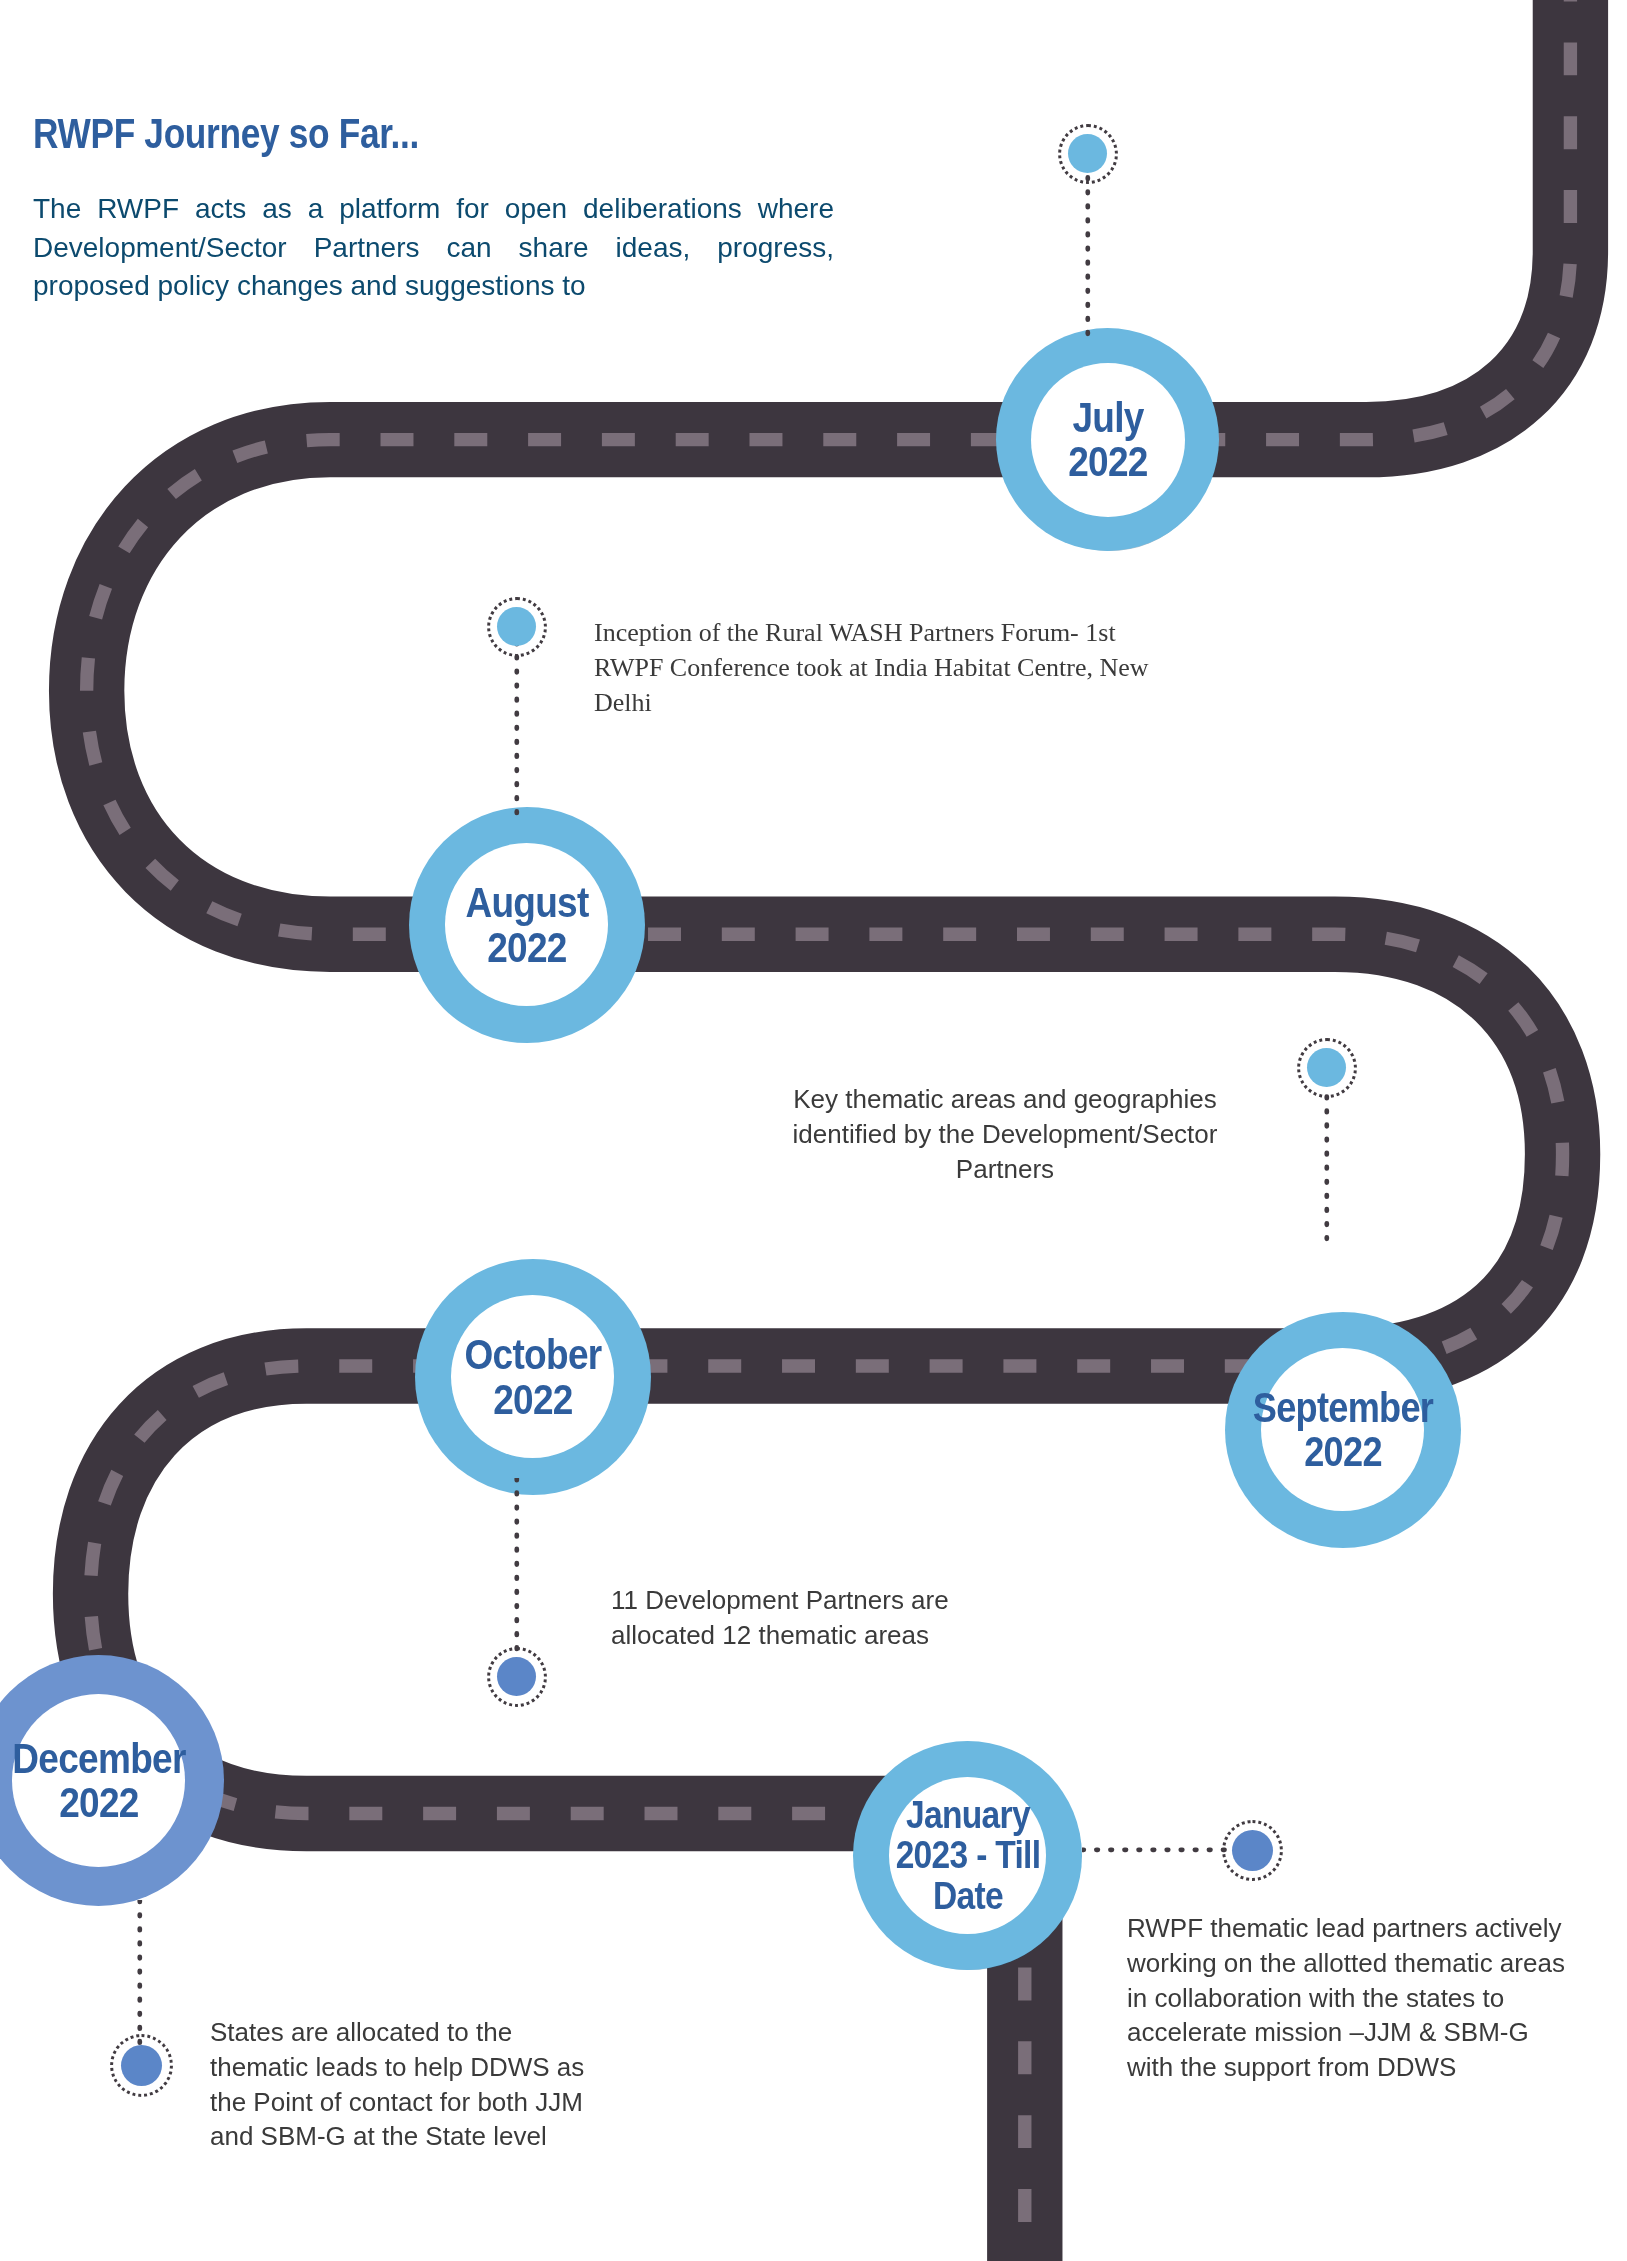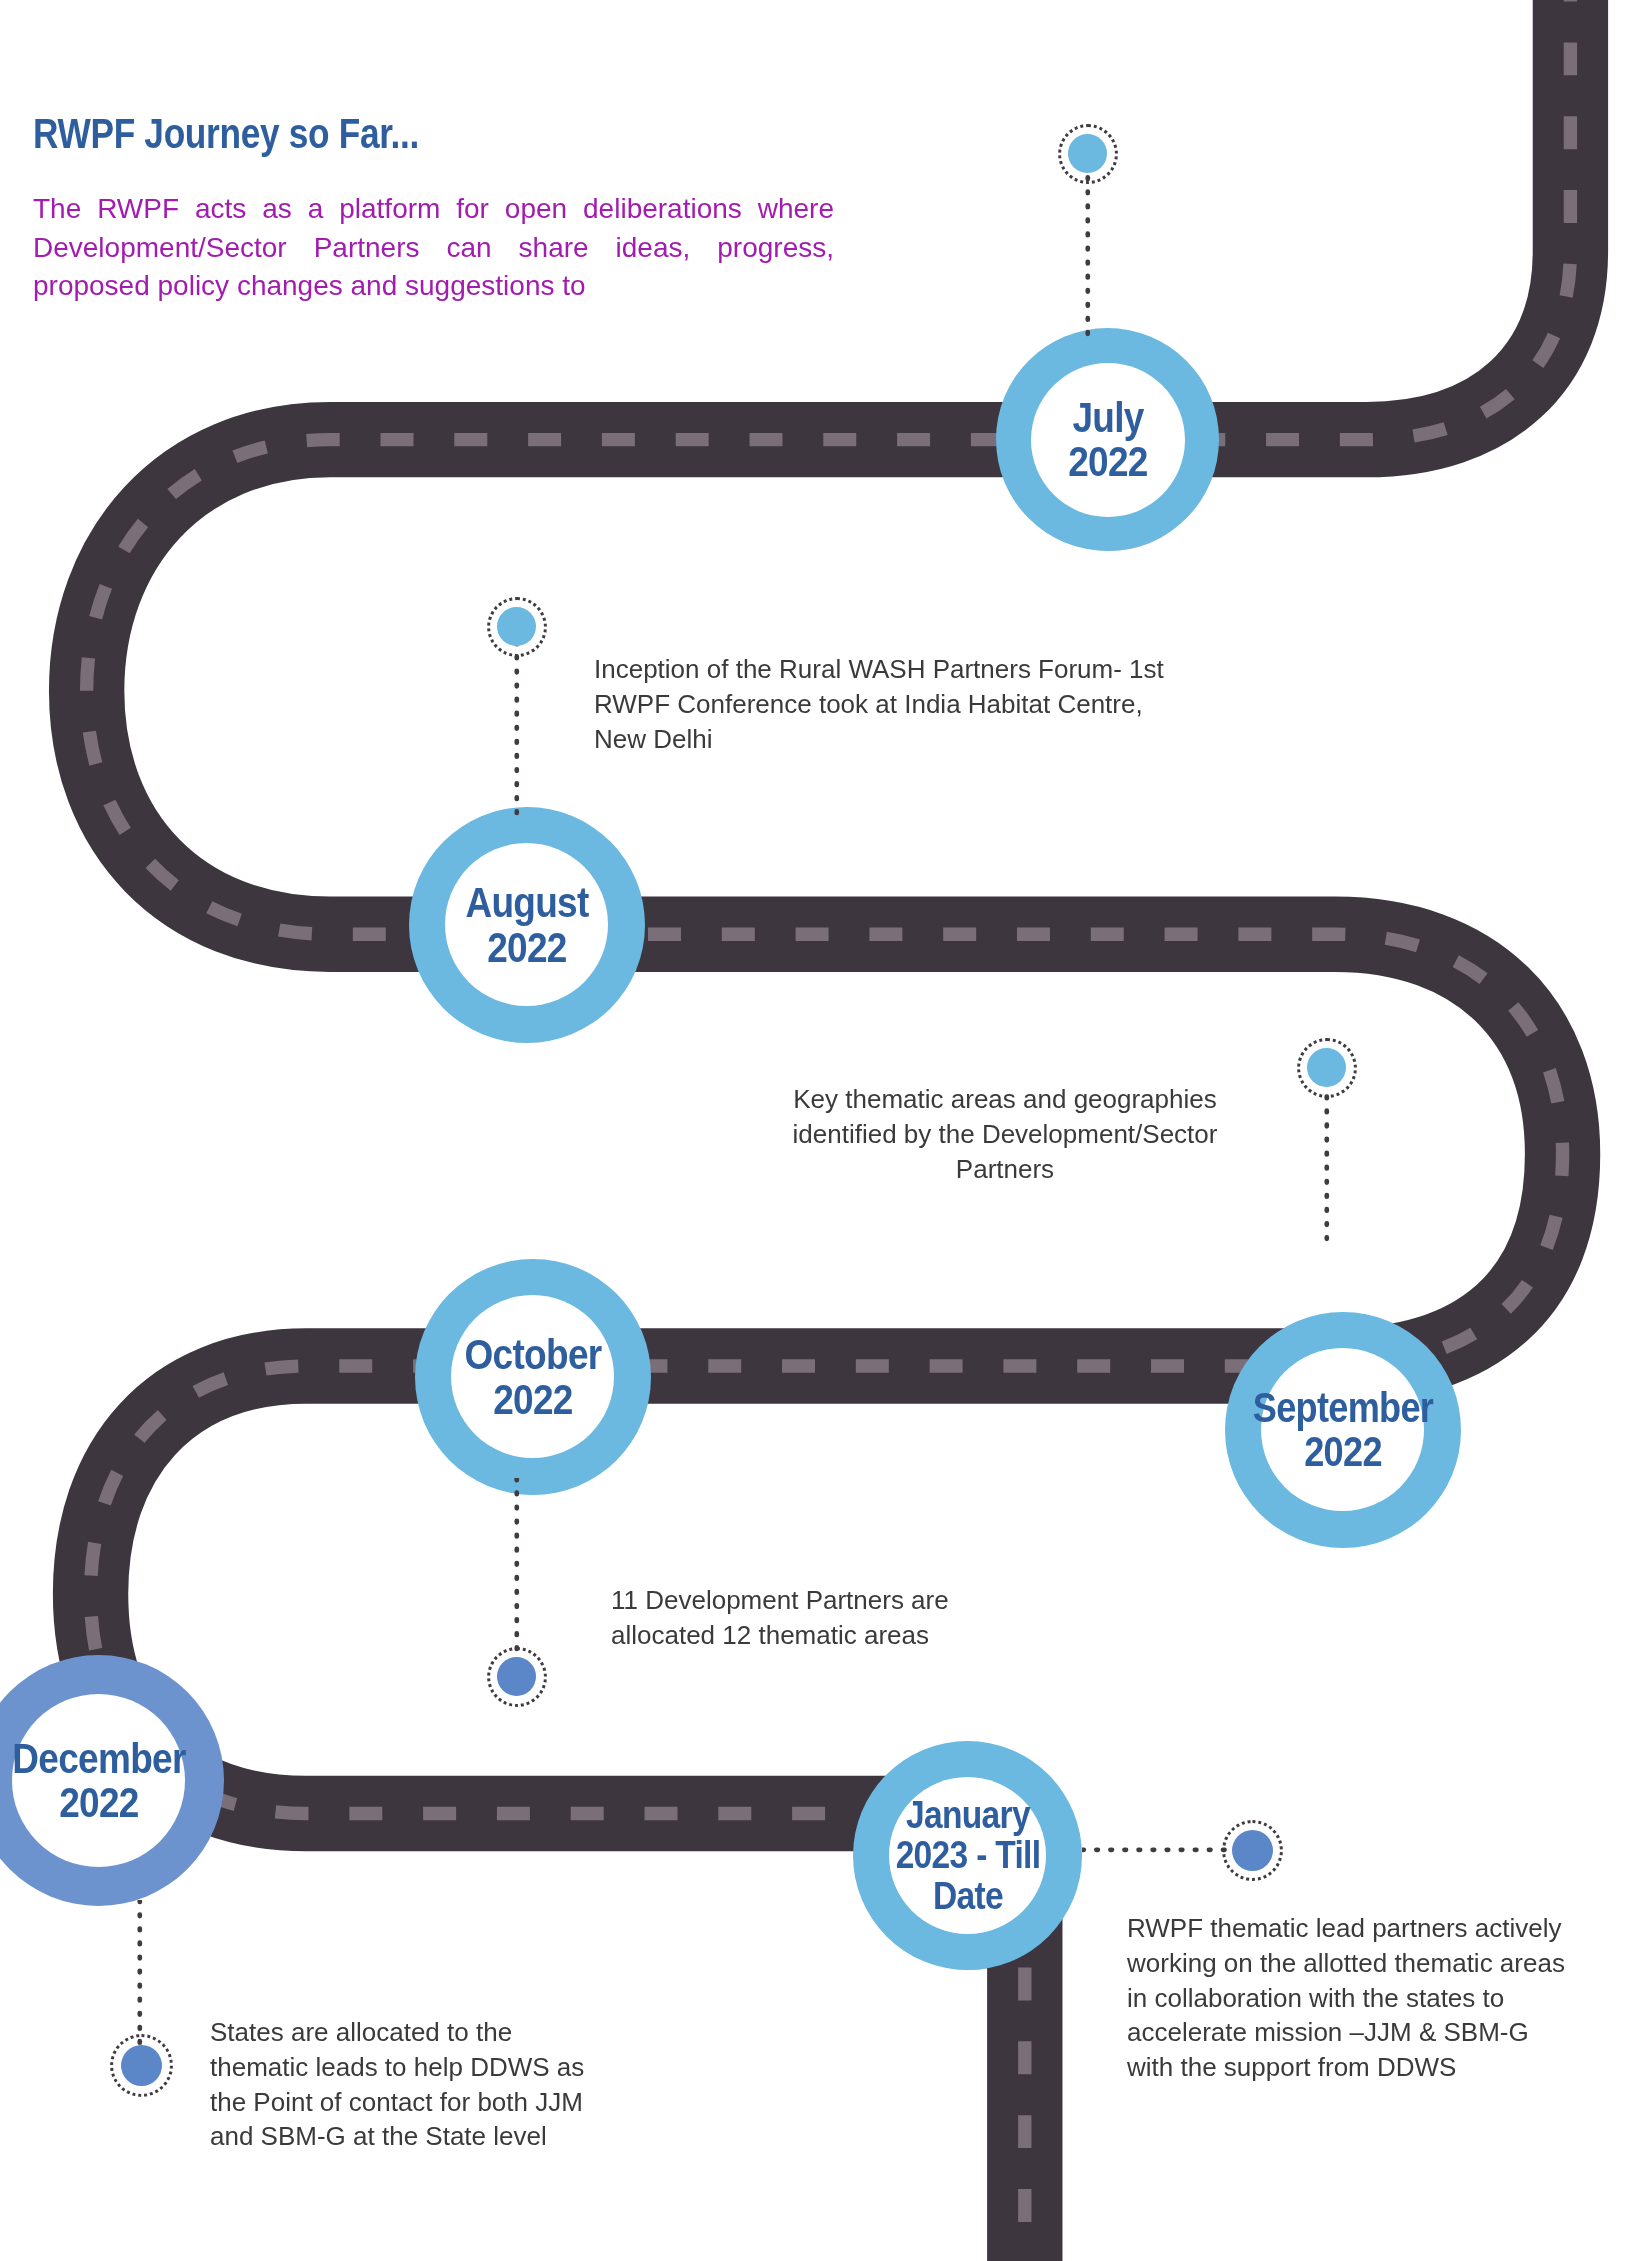--- a/index.html
+++ b/index.html
@@ -13,21 +13,21 @@
   
   .hdr-title{
     position:absolute;left:33px;top:110px;
     font-size:42px;font-weight:bold;color:#2E5E9E;
     letter-spacing:-0.4px;
     transform:scaleX(0.84);transform-origin:left center;
     white-space:nowrap;
   }
   .hdr-body{
     position:absolute;left:33px;top:190px;width:801px;
-    font-size:28px;line-height:1.38;color:#a21caf;
+    font-size:28px;line-height:1.38;color:#0c4a6e;
     text-align:justify;
   }
 
   
   .node{position:absolute;}
   .node .ring{
     position:absolute;left:0;top:0;border-radius:50%;
     display:flex;align-items:center;justify-content:center;
   }
   .node .shadow{
@@ -126,21 +126,21 @@
     <div class="lbl" style="font-size:43px;width:220px;">August
 2022</div>
   </div>
   <svg class="lead" style="left:473px;top:642px;width:86px;height:181px;" viewBox="0 0 110 230" width="86" height="181">
     <line x1="56" y1="0" x2="56" y2="226" stroke="#413B41" stroke-width="6" stroke-dasharray="2 16" stroke-linecap="round"></line>
   </svg>
   <div class="mkr" style="left:487px;top:597px;width:60px;height:60px;">
     <div class="halo"></div>
     <div class="dot" style="left:10.2px;top:10.2px;width:39px;height:39px;background:#6BB8E0;"></div>
   </div>
-  <div class="note l" id="note-august" style="left:594px;top:652px;width:581px;">Inception of the Rural WASH Partners Forum-  1st RWPF Conference took at India Habitat Centre, New Delhi</div>
+  <div class="note l" id="note-august" style="left:594px;top:616px;width:581px;font-family:Liberation Serif, serif;">Inception of the Rural WASH Partners Forum-  1st RWPF Conference took at India Habitat Centre, New Delhi</div>
 
   <div class="node" id="n-september" style="left:1225px;top:1312px;width:236px;height:236px;">
     <div class="shadow" style="left:11px;top:17.3px;width:218px;height:218px;"></div>
     <div class="ring" style="width:236px;height:236px;background:#6BB8E0;"></div>
     <div class="inner" style="left:36px;top:36px;width:163px;height:163px;"></div>
     <div class="lbl" style="font-size:42px;width:259px;">September
 2022</div>
   </div>
   <svg class="lead" style="left:1283px;top:1082px;width:86px;height:173px;" viewBox="0 0 110 220" width="86" height="173">
     <line x1="56" y1="0" x2="56" y2="216" stroke="#413B41" stroke-width="6" stroke-dasharray="2 16" stroke-linecap="round"></line>

